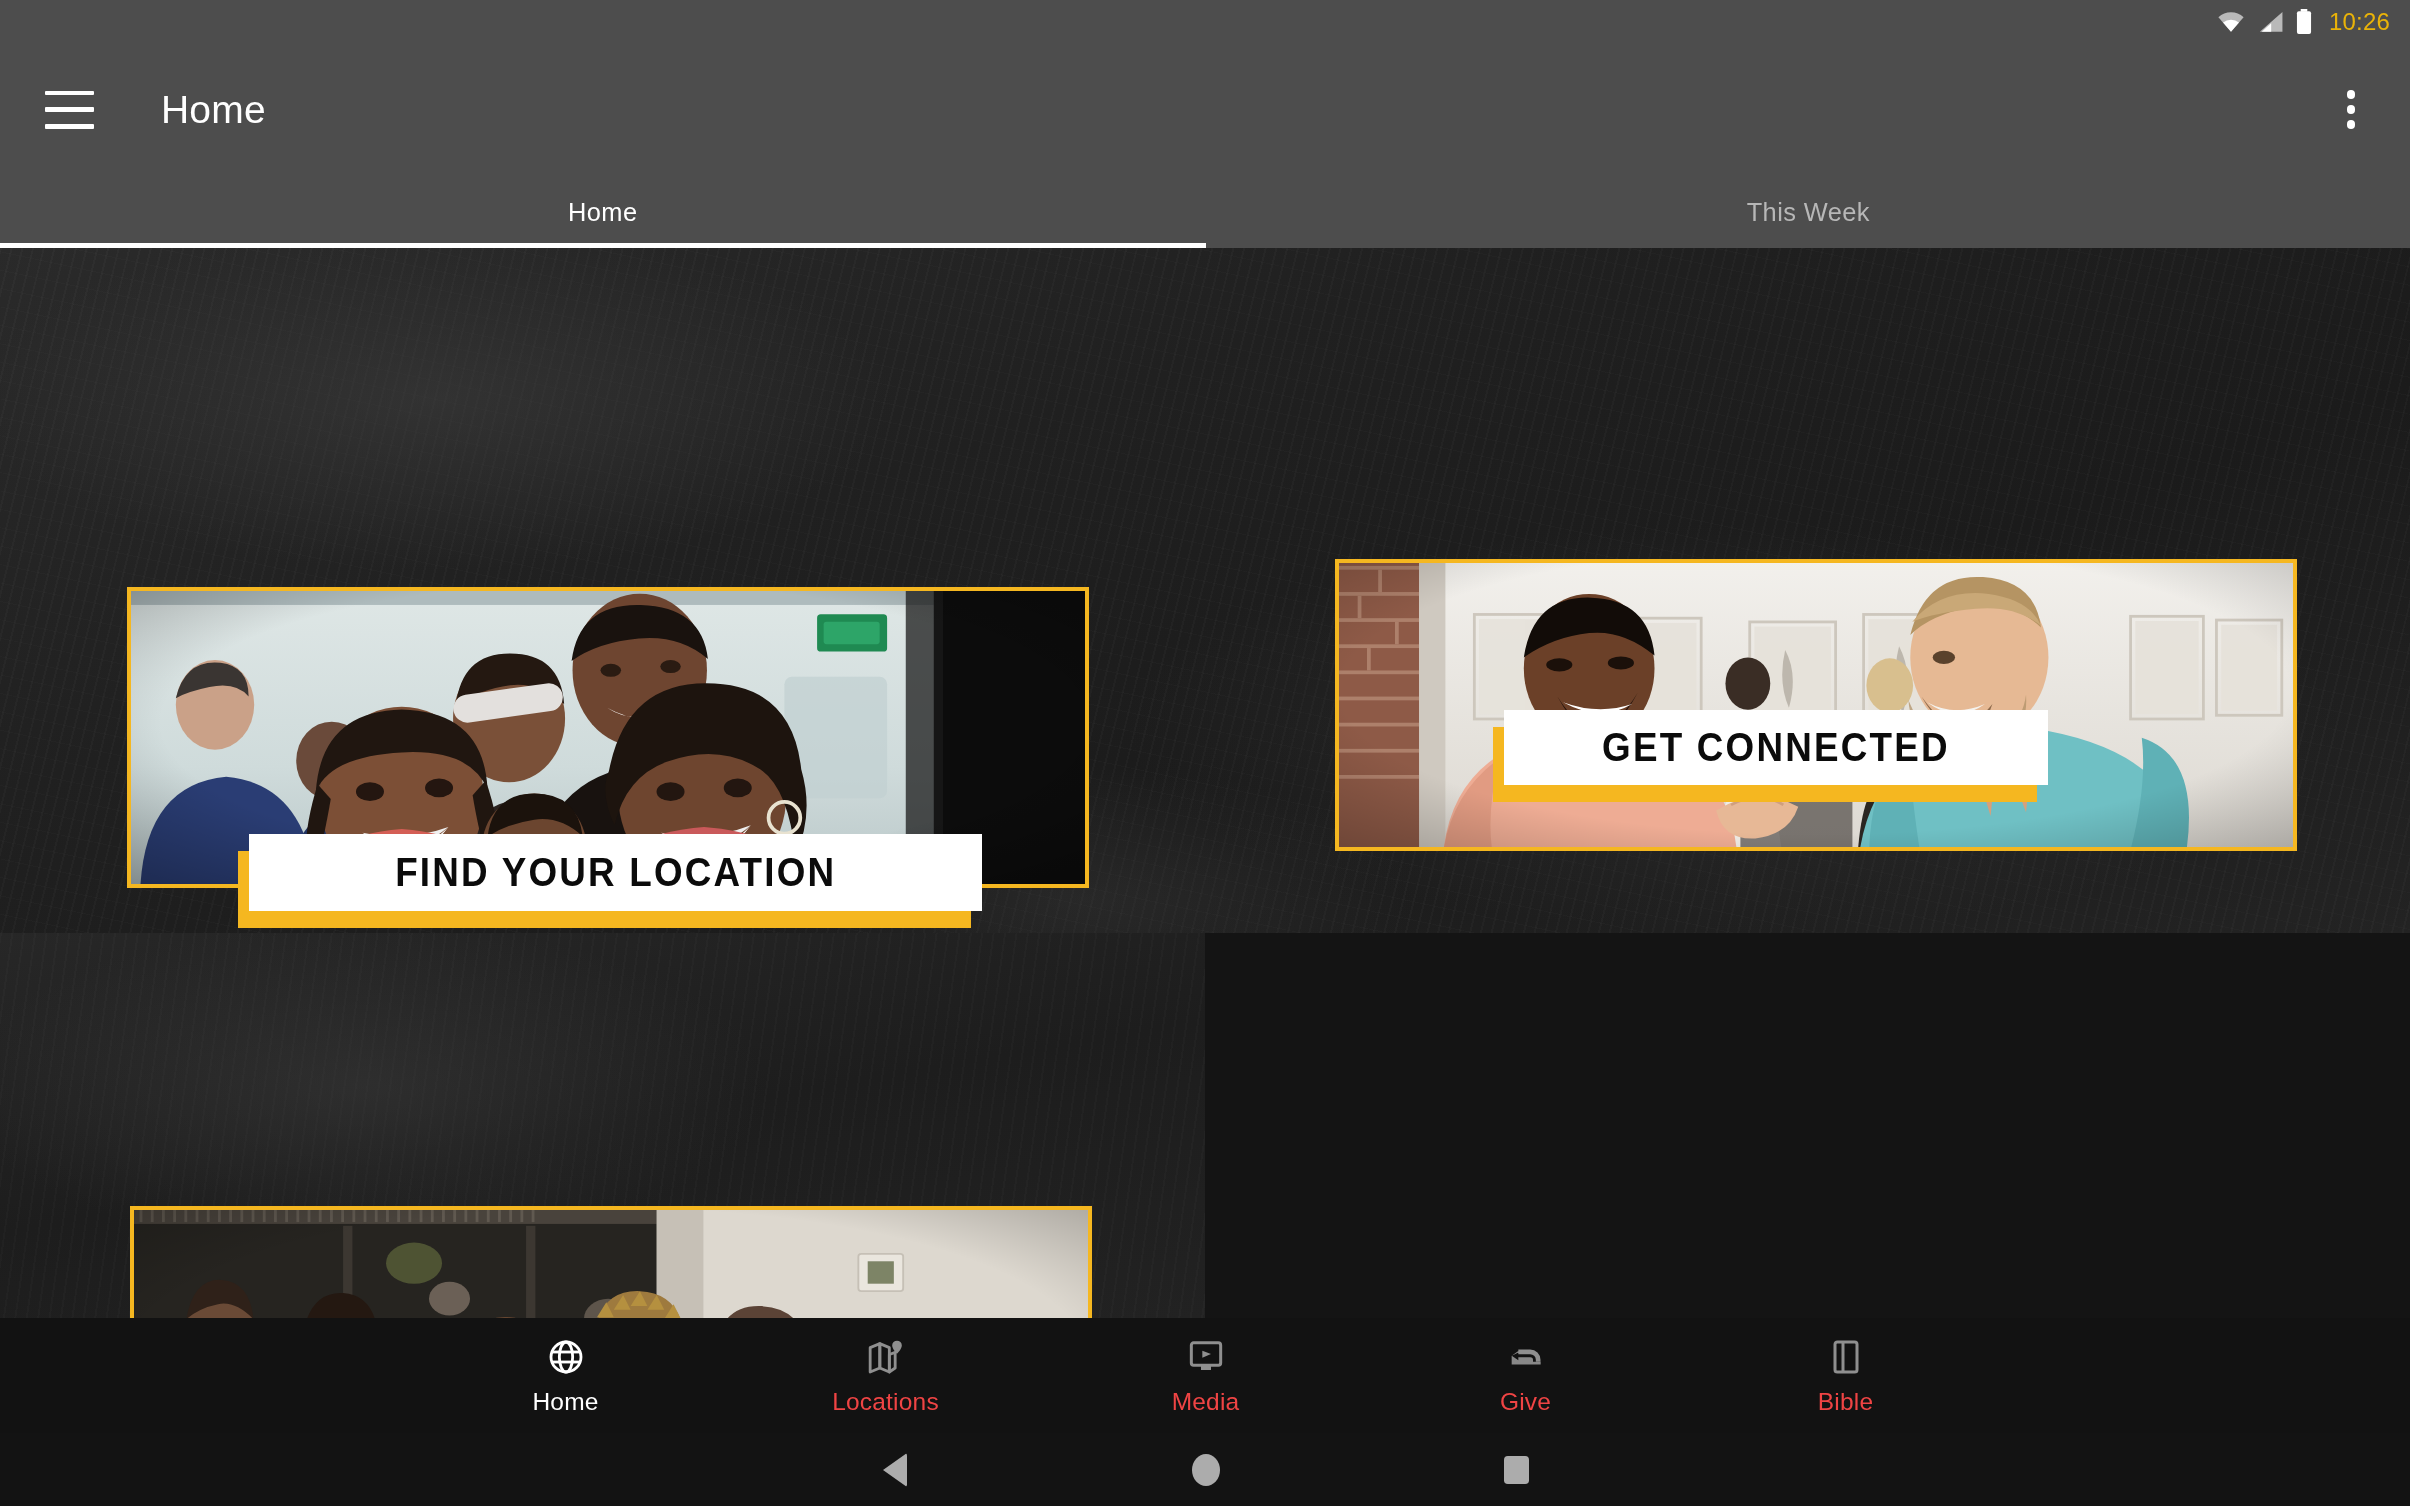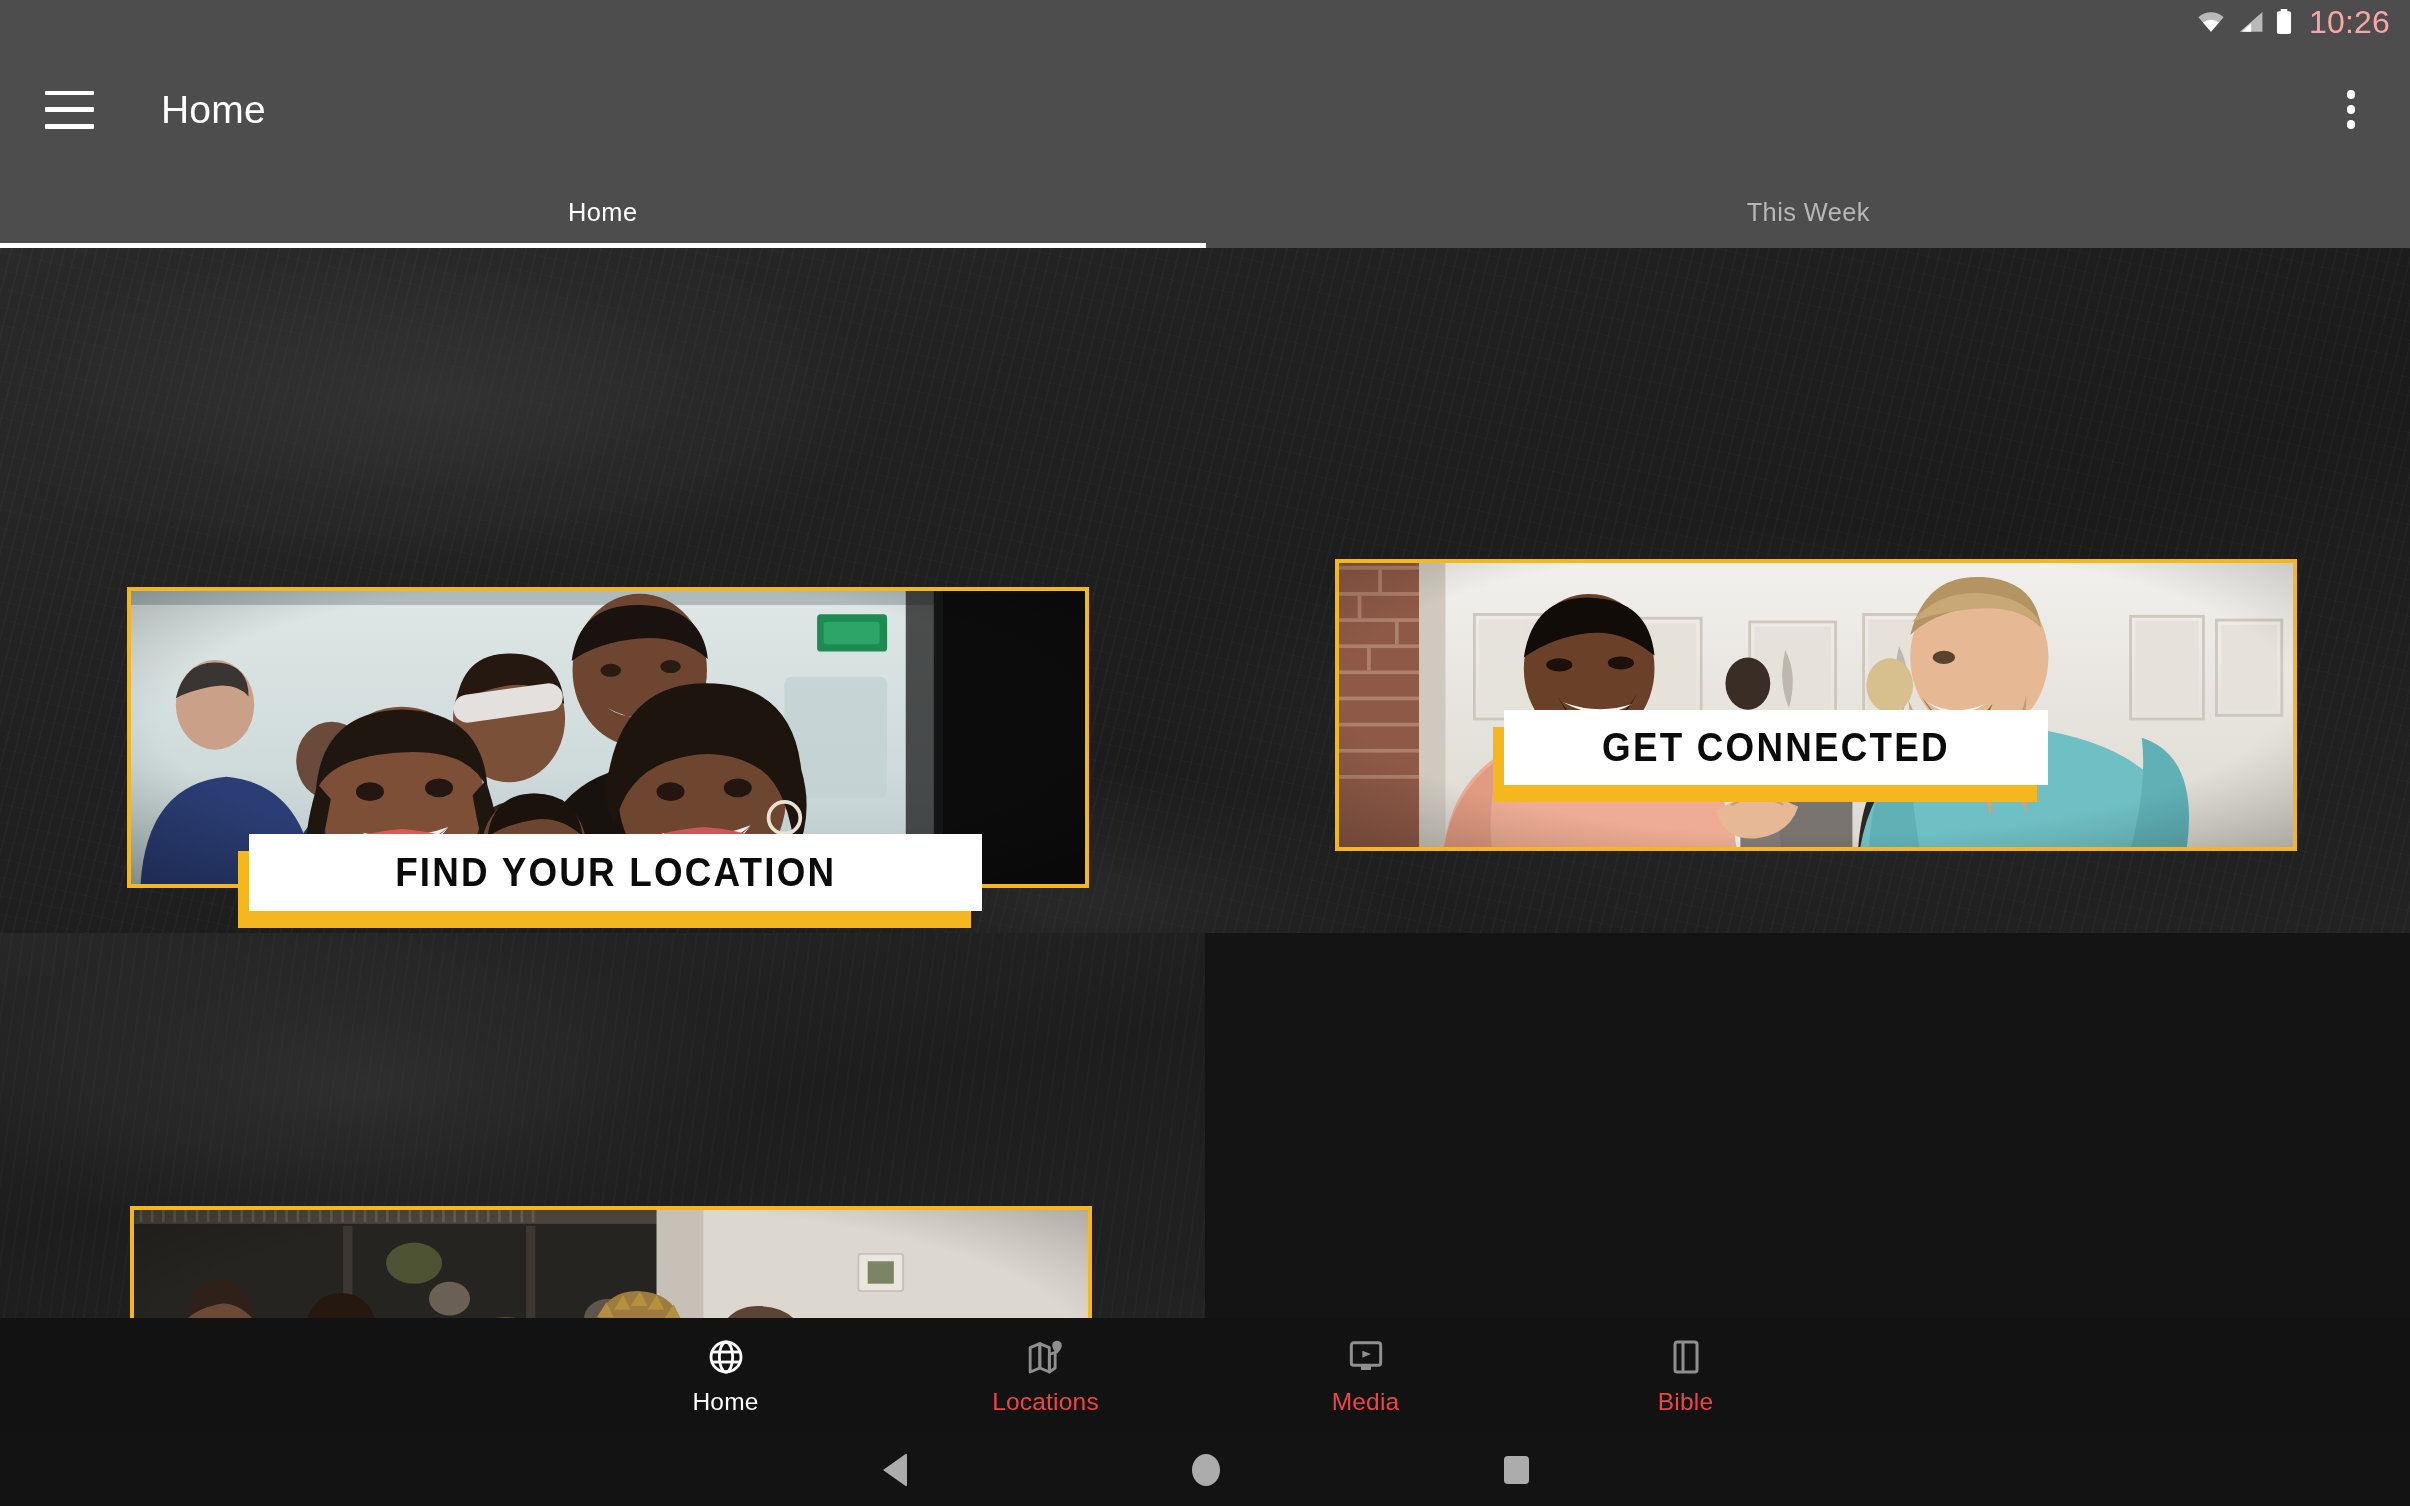--- a/index.html
+++ b/index.html
@@ -27,22 +27,22 @@
     height: 43px;
     background: #4d4d4d;
     display: flex;
     align-items: center;
     justify-content: flex-end;
     padding-right: 21px;
     gap: 13px;
   }
   .status-icon { display: flex; align-items: center; }
   .status-time {
-    color: #fca5a5;
-    font-size: 32px;
+    color: #eab308;
+    font-size: 24px;
     letter-spacing: 0.2px;
     line-height: 1;
     margin-left: 3.8px;
     font-family: "Liberation Sans", sans-serif;
   }
 
   
   .app-bar {
     position: absolute;
     top: 43px; left: 0;
@@ -725,20 +725,29 @@
       <span class="nav-icon">
         <svg width="40" height="40" viewBox="0 0 24 24" fill="none" stroke="#8f8f8f" stroke-width="1.8" stroke-linejoin="round">
           <rect x="3.2" y="3.5" width="17.6" height="13.5" rx="1.4"></rect>
           <path d="M9.8 8.2 L15 10.2 L9.8 12.4 Z" fill="#8f8f8f" stroke="none"></path>
           <path d="M9 19.8 L15 19.8 L15 17 L9 17 Z" fill="#8f8f8f" stroke="none"></path>
         </svg>
       </span>
       <span class="nav-label">Media</span>
     </div>
 
+    <div class="nav-item">
+      <span class="nav-icon">
+        <svg width="40" height="40" viewBox="0 0 24 24" fill="#8f8f8f">
+          <path d="M3.4 11.2 L7.4 8.4 L7.4 10.3 L14.5 10.3 a3.4 3.4 0 0 1 3.4 3.4 l0 1.1 l2.8 0 l0 -1.1 a6.2 6.2 0 0 0 -6.2 -6.2 L7.4 7.5 L7.4 9.3 Z"></path>
+          <path d="M3.4 11.2 L7.4 14 L7.4 12.1 L14.6 12.1 a1.6 1.6 0 0 1 1.6 1.6 l0 1.2 l4.6 0 l0 1.6 l-17.4 0 Z" opacity="0.95"></path>
+        </svg>
+      </span>
+      <span class="nav-label">Give</span>
+    </div>
 
     <div class="nav-item">
       <span class="nav-icon">
         <svg width="40" height="40" viewBox="0 0 24 24" fill="none" stroke="#8f8f8f" stroke-width="1.8" stroke-linejoin="round">
           <rect x="5.4" y="3" width="13.2" height="18" rx="1.4"></rect>
           <line x1="10.2" y1="3" x2="10.2" y2="21"></line>
         </svg>
       </span>
       <span class="nav-label">Bible</span>
     </div>

